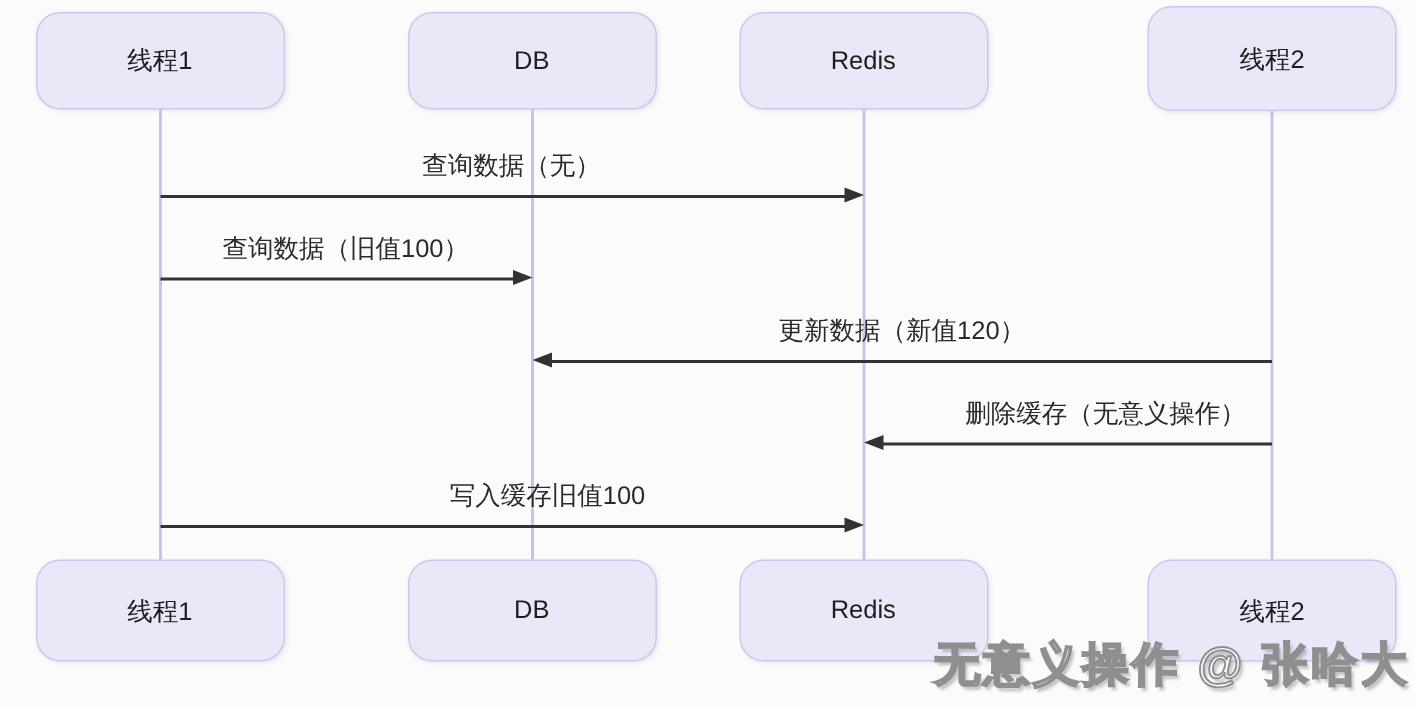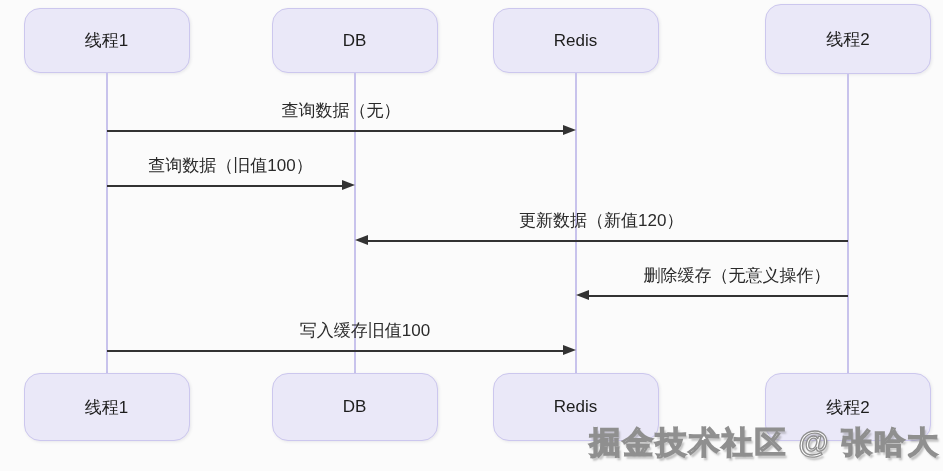--- a/index.html
+++ b/index.html
@@ -85,14 +85,14 @@
       <div class="msg-label" style="left: 601.25px; top: 209px;">更新数据（新值120）</div>
       <div class="msg-line" style="left: 365.5px; top: 240px; width: 482.5px;"></div>
       <div class="arrow-head left" style="top: 234.5px; left: 354.5px;"></div>
       <div class="msg-label" style="left: 737px; top: 264px;">删除缓存（无意义操作）</div>
       <div class="msg-line" style="left: 586.5px; top: 295px; width: 261.5px;"></div>
       <div class="arrow-head left" style="top: 289.5px; left: 575.5px;"></div>
       <div class="msg-label" style="left: 322px; top: 319px; margin-left: 43px;">写入缓存旧值100</div>
       <div class="msg-line" style="left: 106.5px; top: 350px; width: 458px;"></div>
       <div class="arrow-head right" style="top: 344.5px; left: 562.5px;"></div>
     </div>
-  <div id="watermark">掘金技术社区 @ 张哈大</div>
+  <div id="watermark">无意义操作 @ 张哈大</div>
 </div>
 
 </body></html>

